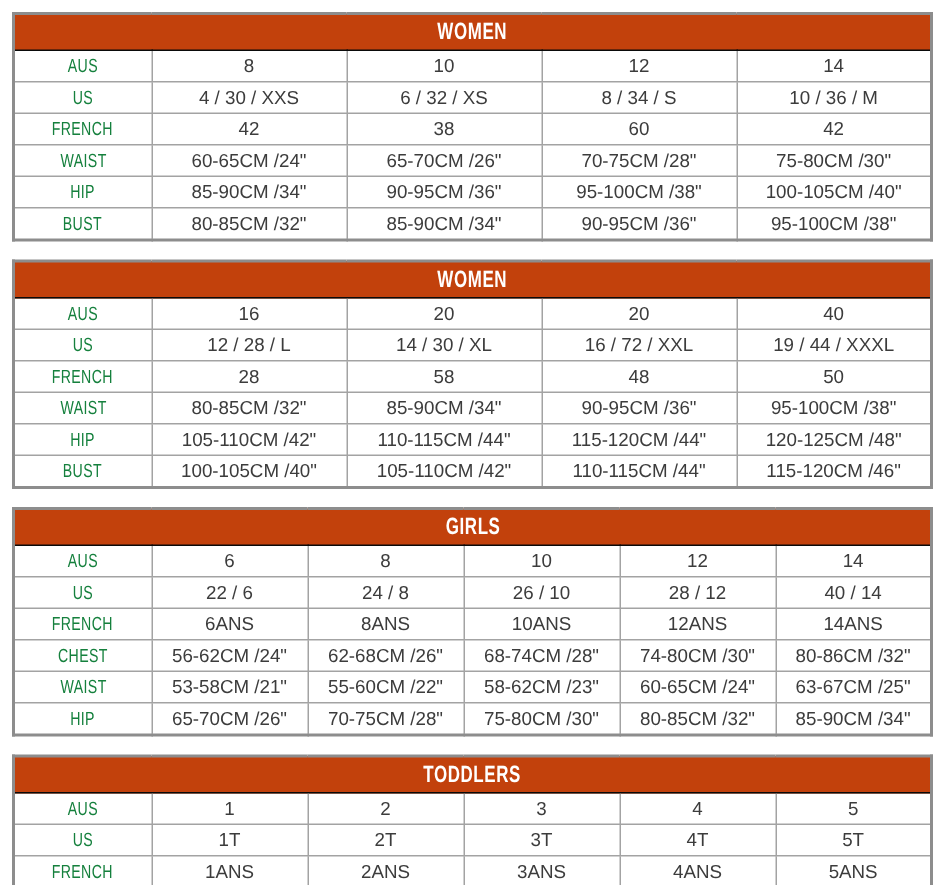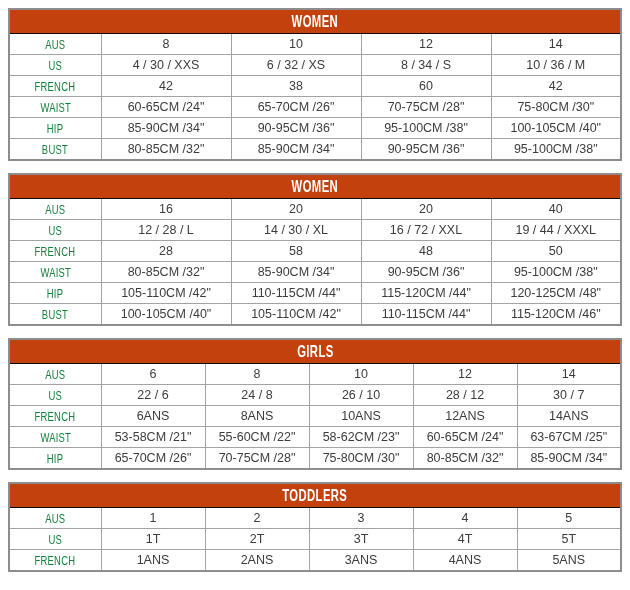--- a/index.html
+++ b/index.html
@@ -202,29 +202,37 @@
           <td class="data-cell">10</td>
           <td class="data-cell">12</td>
           <td class="data-cell">14</td>
         </tr>
         <tr>
           <td class="row-label"><span class="condensed">US</span></td>
           <td class="data-cell">22 / 6</td>
           <td class="data-cell">24 / 8</td>
           <td class="data-cell">26 / 10</td>
           <td class="data-cell">28 / 12</td>
-          <td class="data-cell">30 / 7</td>
+          <td class="data-cell">40 / 14</td>
         </tr>
         <tr>
           <td class="row-label"><span class="condensed">FRENCH</span></td>
           <td class="data-cell">6ANS</td>
           <td class="data-cell">8ANS</td>
           <td class="data-cell">10ANS</td>
           <td class="data-cell">12ANS</td>
           <td class="data-cell">14ANS</td>
+        </tr>
+        <tr>
+          <td class="row-label"><span class="condensed">CHEST</span></td>
+          <td class="data-cell">56-62CM /24"</td>
+          <td class="data-cell">62-68CM /26"</td>
+          <td class="data-cell">68-74CM /28"</td>
+          <td class="data-cell">74-80CM /30"</td>
+          <td class="data-cell">80-86CM /32"</td>
         </tr>
         <tr>
           <td class="row-label"><span class="condensed">WAIST</span></td>
           <td class="data-cell">53-58CM /21"</td>
           <td class="data-cell">55-60CM /22"</td>
           <td class="data-cell">58-62CM /23"</td>
           <td class="data-cell">60-65CM /24"</td>
           <td class="data-cell">63-67CM /25"</td>
         </tr>
         <tr>

